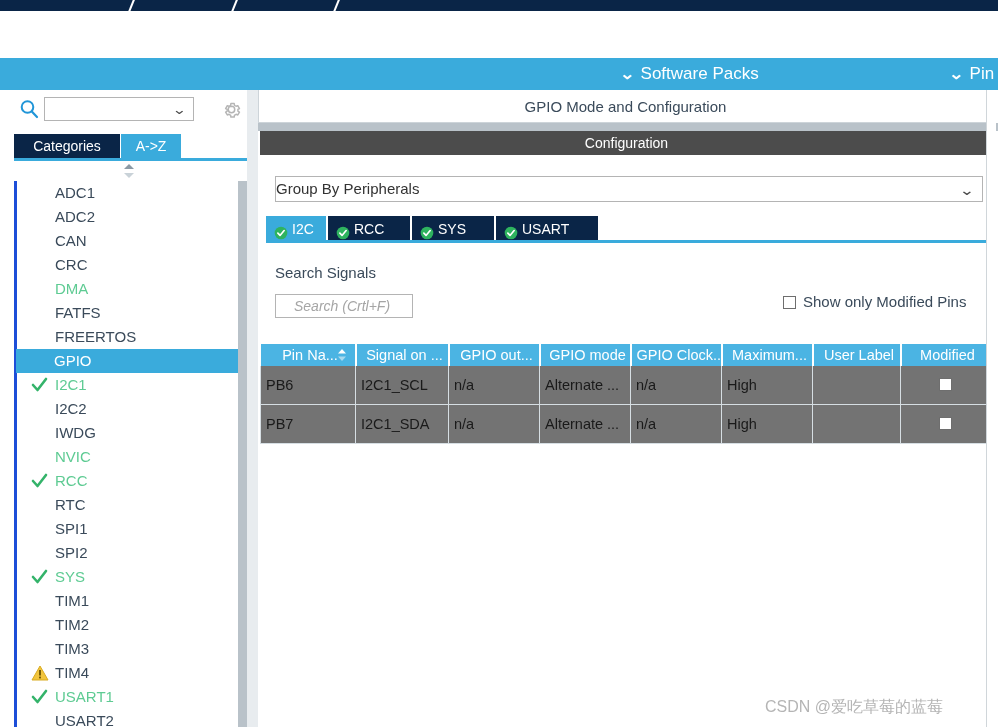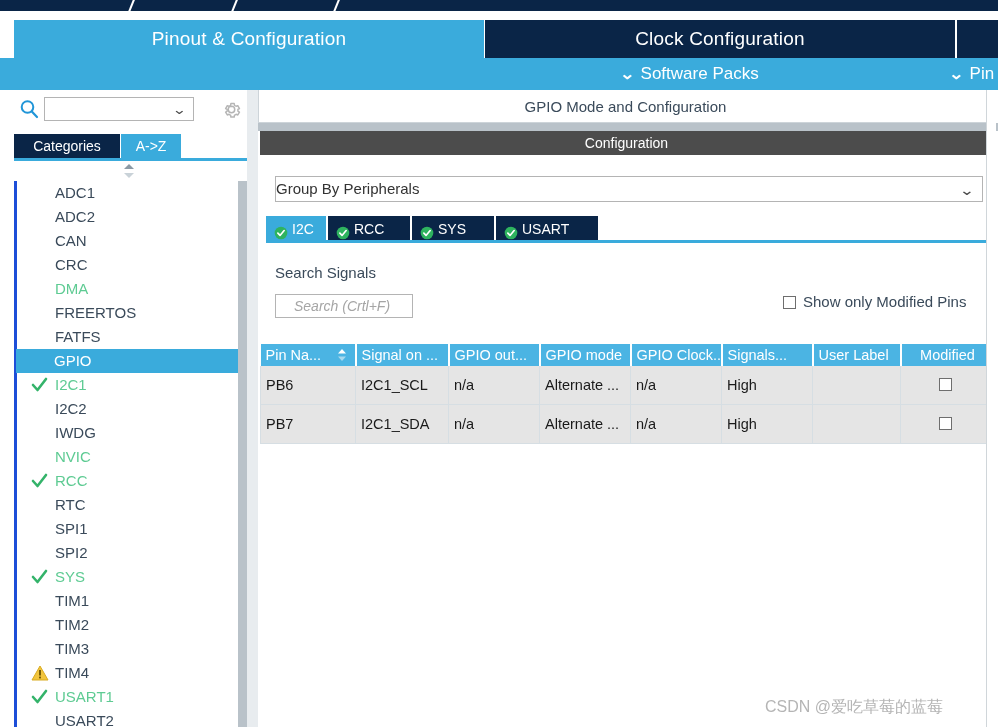--- a/index.html
+++ b/index.html
@@ -351,36 +351,36 @@
     left: 2px; top: 254px;
     width: 733px;
     border-collapse: collapse;
     table-layout: fixed;
     font-size: 14.5px;
   }
   .ptable th {
     background: #4bb4e3;
     color: #ffffff;
     font-weight: normal;
-    text-align: left;
+    text-align: center;
     height: 22px;
     padding: 0 0 0 5px;
     border-right: 2px solid #ffffff;
     white-space: nowrap;
     overflow: hidden;
     position: relative;
   }
   .ptable th:last-child { border-right: none; text-align: center; padding-left: 0; }
   .ptable td {
     height: 38px;
     padding: 0 4px 0 5px;
     color: #1a1a1a;
     border-right: 1px solid #d6dee3;
     border-bottom: 1px solid #d6dee3;
-    background: #e5e5e5;
+    background: #737373;
     white-space: nowrap;
     overflow: hidden;
   }
   .ptable td:last-child { border-right: none; text-align: center; padding-left: 0; }
   .ptable tr td:first-child { border-left: 1px solid #d6dee3; }
   .sort-mini {
     position: absolute;
     right: 8px; top: 3px;
     width: 10px; height: 16px;
   }
@@ -421,32 +421,20 @@
 
 <div id="app">
 
   <div class="topstrip">
     <div class="slash" style="left:130px;"></div>
     <div class="slash" style="left:233px;"></div>
     <div class="slash" style="left:335px;"></div>
   </div>
   <div class="whitegap"></div>
 
-  <div class="tabrow">
-    <div class="tab active tab-pinout">
-      <span>Pinout &amp; Configuration</span>
-    </div>
-    <div class="tab inactive tab-clock">
-      <span>Clock Configuration</span>
-    </div>
-    <div class="tab inactive tab-third">
-      <span></span>
-    </div>
-    <div class="tabrow-divider" style="left:955px;"></div>
-  </div>
 
   <div class="subbar">
     <div class="subbar-item subbar-sw">
       <span class="chev">⌄</span><span>Software Packs</span>
     </div>
     <div class="subbar-item subbar-pin">
       <span class="chev">⌄</span><span>Pin</span>
     </div>
   </div>
 
@@ -489,22 +477,22 @@
         </svg>
       </span>
     </div>
 
     <div class="plist">
         <div class="prow"><span>ADC1</span></div>
         <div class="prow"><span>ADC2</span></div>
         <div class="prow"><span>CAN</span></div>
         <div class="prow"><span>CRC</span></div>
         <div class="prow green"><span>DMA</span></div>
+        <div class="prow"><span>FATFS</span></div>
         <div class="prow"><span>FREERTOS</span></div>
-        <div class="prow"><span>FATFS</span></div>
         <div class="prow sel"><span>GPIO</span></div>
         <div class="prow green"><span class="mark"><svg width="18" height="24" viewBox="0 0 18 24">
               <polyline points="2,12 6.5,17 15,6" fill="none" stroke="#34b36a" stroke-width="2.6" stroke-linecap="round" stroke-linejoin="round"></polyline>
             </svg></span><span>I2C1</span></div>
         <div class="prow"><span>I2C2</span></div>
         <div class="prow"><span>IWDG</span></div>
         <div class="prow green"><span>NVIC</span></div>
         <div class="prow green"><span class="mark"><svg width="18" height="24" viewBox="0 0 18 24">
               <polyline points="2,12 6.5,17 15,6" fill="none" stroke="#34b36a" stroke-width="2.6" stroke-linecap="round" stroke-linejoin="round"></polyline>
             </svg></span><span>RCC</span></div>
@@ -588,21 +576,21 @@
               <svg width="10" height="16" viewBox="0 0 10 16">
                 <polygon points="5,2 9,6.5 1,6.5" fill="#ffffff"></polygon>
                 <polygon points="5,14 9,9.5 1,9.5" fill="#a9d9ee"></polygon>
               </svg>
             </span>
           </th>
           <th><span>Signal on ...</span></th>
           <th><span>GPIO out...</span></th>
           <th><span>GPIO mode</span></th>
           <th><span>GPIO Clock...</span></th>
-          <th><span>Signals...</span></th>
+          <th><span>Maximum...</span></th>
           <th><span>User Label</span></th>
           <th><span>Modified</span></th>
         </tr>
       </thead>
       <tbody>
           <tr>
             <td><span>PB6</span></td>
             <td><span>I2C1_SCL</span></td>
             <td><span>n/a</span></td>
             <td><span>Alternate ...</span></td>

